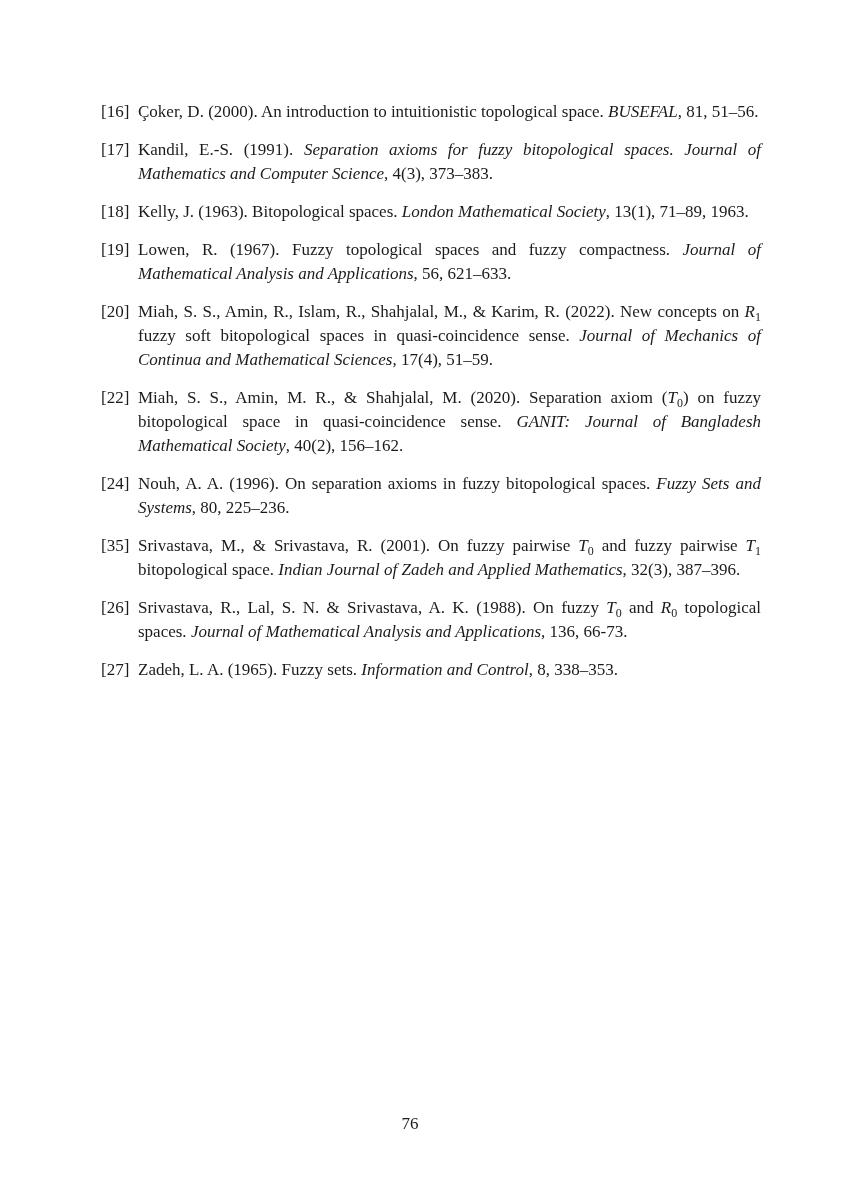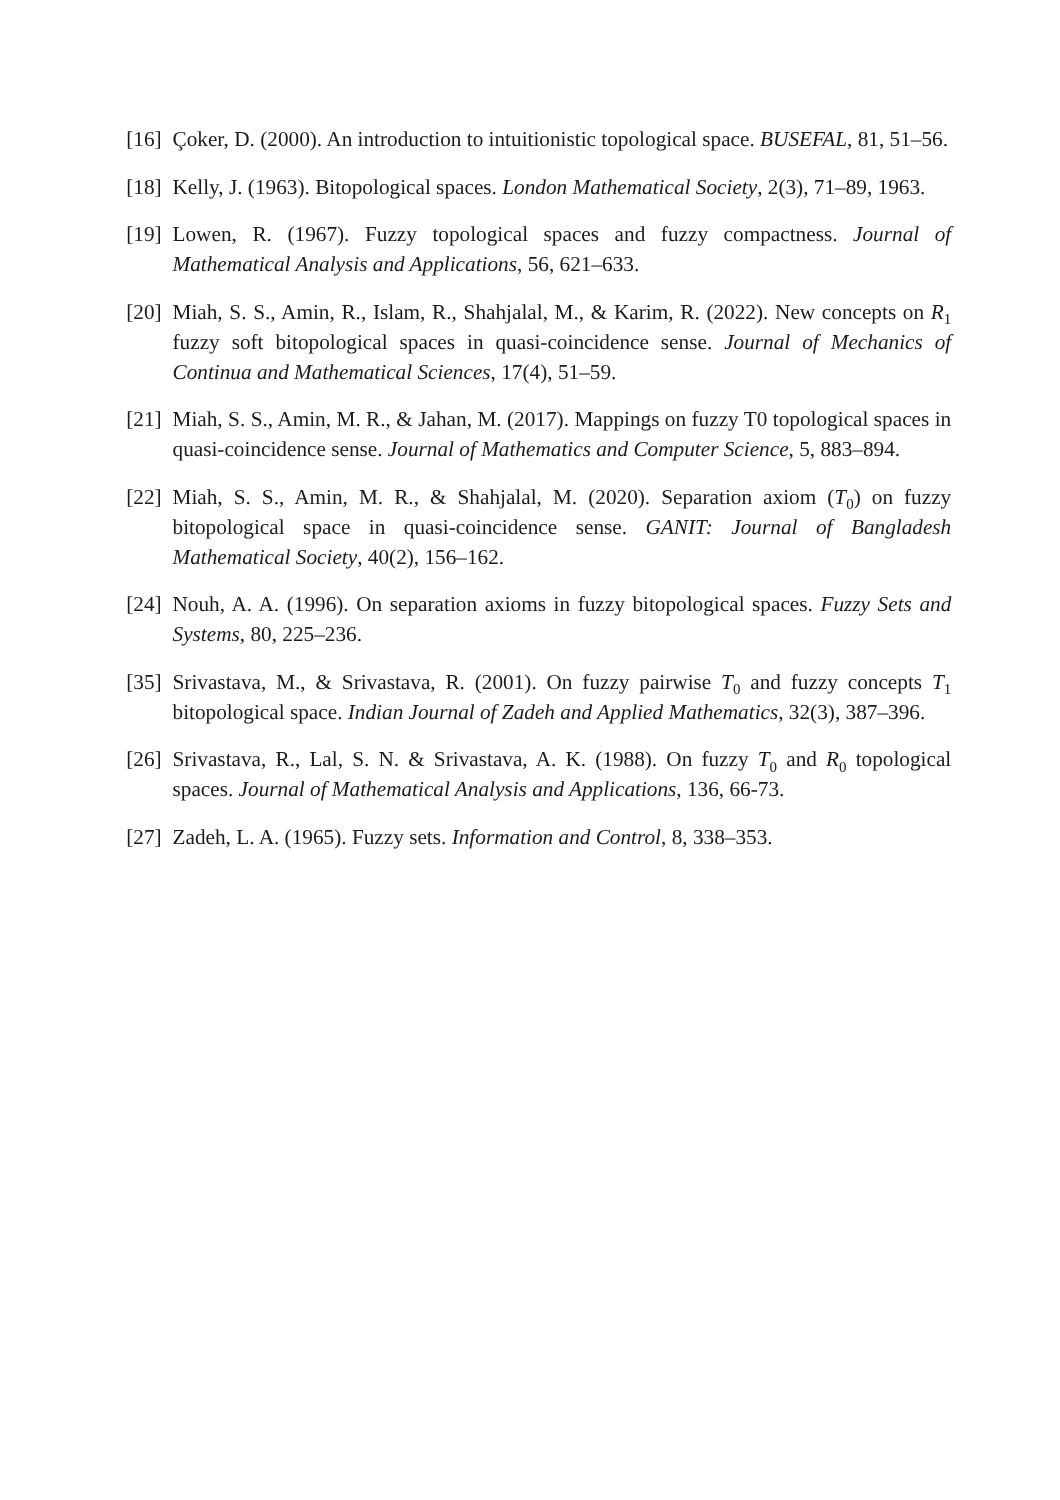--- a/index.html
+++ b/index.html
@@ -53,33 +53,34 @@
     line-height: 20px;
   }
 </style>
 </head>
 <body>
 
 <div class="sheet">
   <div class="refs" id="refs">
   <p class="ref"><span class="ref-num">[16]</span><span class="ref-body"><span>Çoker, D. (2000). An introduction to intuitionistic topological space. </span><i>BUSEFAL</i><span>, 81, 51–56.</span></span></p>
 
+  <p class="ref"><span class="ref-num">[17]</span><span class="ref-body"><span>Kandil, E.-S. (1991). </span><i>Separation axioms for fuzzy bitopological spaces. Journal of Mathematics and Computer Science</i><span>, 4(3), 373–383.</span></span></p>
 
-  <p class="ref"><span class="ref-num">[18]</span><span class="ref-body"><span>Kelly, J. (1963). Bitopological spaces. </span><i>London Mathematical Society</i><span>, 2(3), 71–89, 1963.</span></span></p>
+  <p class="ref"><span class="ref-num">[18]</span><span class="ref-body"><span>Kelly, J. (1963). Bitopological spaces. </span><i>London Mathematical Society</i><span>, 13(1), 71–89, 1963.</span></span></p>
 
   <p class="ref"><span class="ref-num">[19]</span><span class="ref-body"><span>Lowen, R. (1967). Fuzzy topological spaces and fuzzy compactness. </span><i>Journal of Mathematical Analysis and Applications</i><span>, 56, 621–633.</span></span></p>
 
   <p class="ref"><span class="ref-num">[20]</span><span class="ref-body"><span>Miah, S. S., Amin, R., Islam, R., Shahjalal, M., &amp; Karim, R. (2022). New concepts on </span><i>R</i><sub>1</sub><span> fuzzy soft bitopological spaces in quasi-coincidence sense. </span><i>Journal of Mechanics of Continua and Mathematical Sciences</i><span>, 17(4), 51–59.</span></span></p>
 
-  <p class="ref"><span class="ref-num">[21]</span><span class="ref-body"><span>Miah, S. S., Amin, M. R., &amp; Jahan, M. (2017). Mappings on fuzzy T0 topological spaces in quasi-coincidence sense. </span><i>Journal of Mathematics and Computer Science</i><span>, 5, 883–894.</span></span></p>
 
   <p class="ref"><span class="ref-num">[22]</span><span class="ref-body"><span>Miah, S. S., Amin, M. R., &amp; Shahjalal, M. (2020). Separation axiom (</span><i>T</i><sub>0</sub><span>) on fuzzy bitopological space in quasi-coincidence sense. </span><i>GANIT: Journal of Bangladesh Mathematical Society</i><span>, 40(2), 156–162.</span></span></p>
 
 
   <p class="ref"><span class="ref-num">[24]</span><span class="ref-body"><span>Nouh, A. A. (1996). On separation axioms in fuzzy bitopological spaces. </span><i>Fuzzy Sets and Systems</i><span>, 80, 225–236.</span></span></p>
 
-  <p class="ref"><span class="ref-num">[35]</span><span class="ref-body"><span>Srivastava, M., &amp; Srivastava, R. (2001). On fuzzy pairwise </span><i>T</i><sub>0</sub><span> and fuzzy concepts </span><i>T</i><sub>1</sub><span> bitopological space. </span><i>Indian Journal of Zadeh and Applied Mathematics</i><span>, 32(3), 387–396.</span></span></p>
+  <p class="ref"><span class="ref-num">[35]</span><span class="ref-body"><span>Srivastava, M., &amp; Srivastava, R. (2001). On fuzzy pairwise </span><i>T</i><sub>0</sub><span> and fuzzy pairwise </span><i>T</i><sub>1</sub><span> bitopological space. </span><i>Indian Journal of Zadeh and Applied Mathematics</i><span>, 32(3), 387–396.</span></span></p>
 
   <p class="ref"><span class="ref-num">[26]</span><span class="ref-body"><span>Srivastava, R., Lal, S. N. &amp; Srivastava, A. K. (1988). On fuzzy </span><i>T</i><sub>0</sub><span> and </span><i>R</i><sub>0</sub><span> topological spaces. </span><i>Journal of Mathematical Analysis and Applications</i><span>, 136, 66-73.</span></span></p>
 
   <p class="ref"><span class="ref-num">[27]</span><span class="ref-body"><span>Zadeh, L. A. (1965). Fuzzy sets. </span><i>Information and Control</i><span>, 8, 338–353.</span></span></p>
 </div>
+  <div class="folio">76</div>
 </div>
 
 </body></html>

